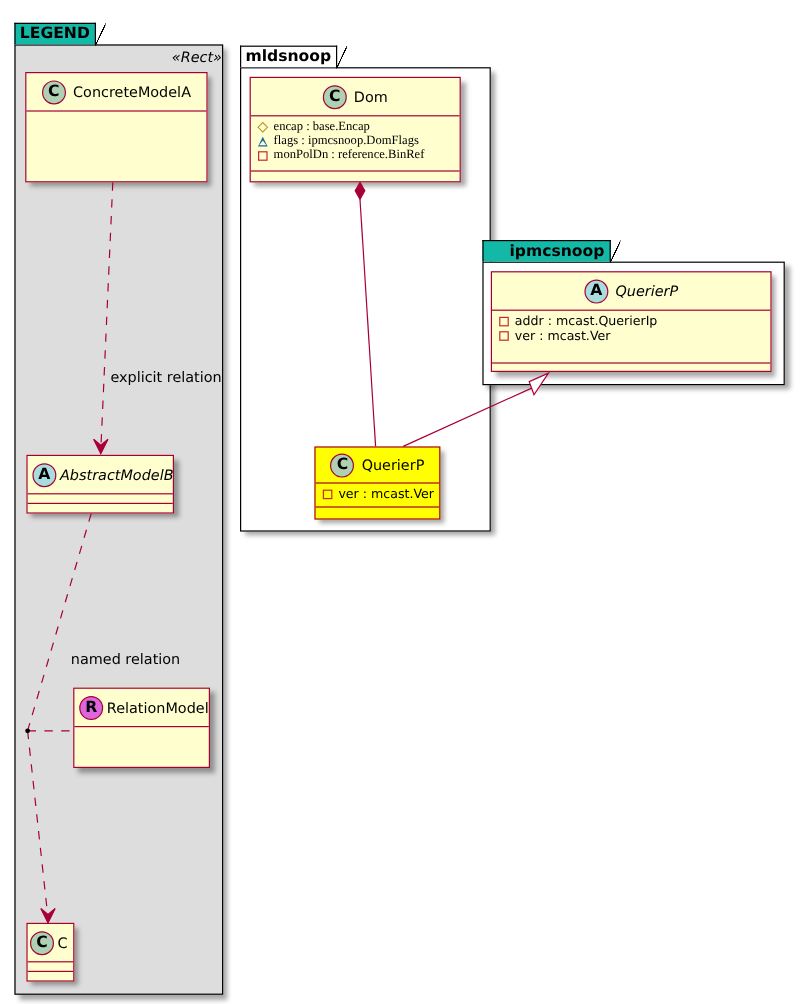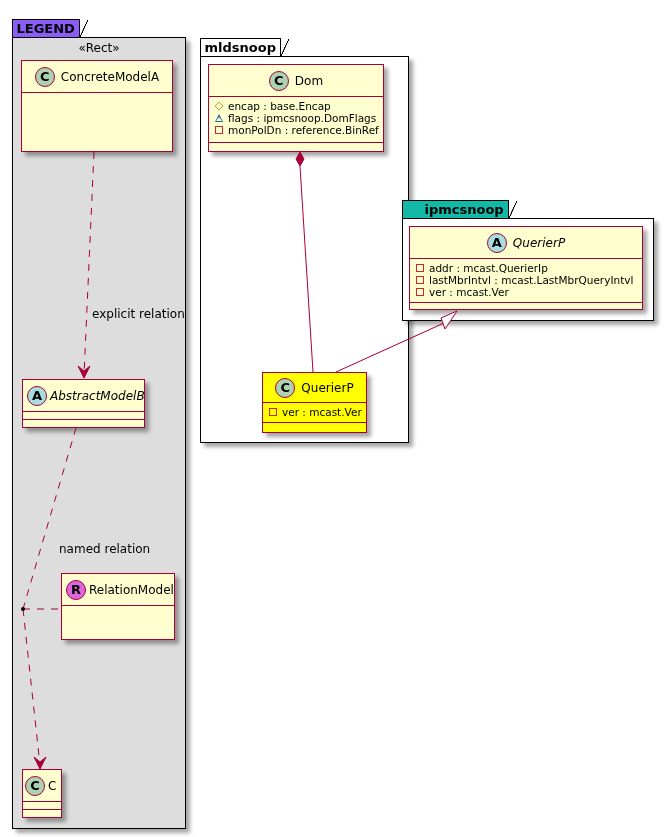--- a/index.html
+++ b/index.html
@@ -4,21 +4,21 @@
 <style>
   html, body { margin:0; padding:0; background:#ffffff; }
   body { width:671px; height:837px; position:relative; overflow:hidden;
          font-family:"DejaVu Sans", sans-serif; color:#000; }
   .pkg { position:absolute; border:1.5px solid #000; box-shadow:4px 4px 4px rgba(0,0,0,0.35); }
   .pkg-tab { position:absolute; height:18px; border:1.5px solid #000; border-bottom:none;
              font-weight:bold; font-size:13px; line-height:18px; padding:0 4px;
              box-sizing:border-box; background:inherit; }
   .pkg-tab::after { content:""; position:absolute; right:-9px; top:-1px; width:9px; height:19px;
                     background:linear-gradient(to bottom right, transparent 49%, #000 50%, #000 55%, transparent 56%); }
-  .stereo { position:absolute; font-size:12px; text-align:center; }
+  .stereo { position:absolute; font-style:italic; font-size:12px; text-align:right; }
   .cls { position:absolute; background:#fefece; border:1.5px solid #a80036;
          box-shadow:4px 4px 4px rgba(0,0,0,0.35); box-sizing:border-box; font-size:11px; }
   .cls.hl { background:#ffff00; }
   .cls-head { display:flex; align-items:center; justify-content:center; gap:6px;
               border-bottom:1.5px solid #a80036; box-sizing:border-box; }
   .cls-head.left { justify-content:flex-start; padding-left:4px; gap:3px; }
   .badge { width:20px; height:20px; border-radius:50%; border:1.2px solid #a80036;
            display:flex; align-items:center; justify-content:center; font-weight:bold;
            font-size:13px; box-sizing:border-box; flex:0 0 auto; }
   .badge.c { background:#add1b2; }
@@ -37,21 +37,21 @@
   .vis.pkgv::after { content:""; position:absolute; left:-3px; top:2.5px; width:0; height:0;
               border-left:3px solid transparent; border-right:3px solid transparent; border-bottom:4.5px solid #fefece; }
   .ops { height:8px; }
   .label { position:absolute; font-size:12px; white-space:nowrap;margin-top:45px; }
   svg.links { position:absolute; left:0; top:0; width:671px; height:837px; pointer-events:none; }
 </style>
 </head>
 <body>
 
 <div class="pkg" style="left:12px;top:37px;width:172px;height:790px;background:#dddddd;">
-  <div class="pkg-tab" style="left:-1.5px;top:-19.5px;background:#8b5cf6;">
+  <div class="pkg-tab" style="left:-1.5px;top:-19.5px;background:#14b8a6;">
     <span>LEGEND</span>
   </div>
   <div class="stereo" style="left:0;top:3px;width:172px;">«Rect»</div>
 </div>
 
 <div class="pkg" style="left:200px;top:56px;width:193px;height:385px;background:#ffffff;padding-left:14px;">
   <div class="pkg-tab" style="left:-1.5px;top:-19.5px;background:#ffffff;">
     <span>mldsnoop</span>
   </div>
 </div>
@@ -94,21 +94,21 @@
   </div>
   <div class="attrs" style="height:8px;padding:0;"></div>
   <div class="ops"></div>
 </div>
 
 <div class="cls" style="left:208px;top:64px;width:176px;height:88px;">
   <div class="cls-head" style="height:32px;">
     <span class="badge c">C</span>
     <span class="cname">Dom</span>
   </div>
-  <div class="attrs" style="height:46px;">
+  <div class="attrs" style="height:46px;font-family:Liberation Serif, serif;">
     <div class="attr">
       <span class="vis prot"></span>
       <span>encap : base.Encap</span>
     </div>
     <div class="attr">
       <span class="vis pkgv"></span>
       <span>flags : ipmcsnoop.DomFlags</span>
     </div>
     <div class="attr">
       <span class="vis priv"></span>
@@ -137,24 +137,20 @@
     <span class="badge a">A</span>
     <span class="cname italic">QuerierP</span>
   </div>
   <div class="attrs" style="height:44px;">
     <div class="attr">
       <span class="vis priv"></span>
       <span>addr : mcast.QuerierIp</span>
     </div>
     <div class="attr">
       <span class="vis priv"></span>
-      <span>lastMbrIntvl : mcast.LastMbrQueryIntvl</span>
-    </div>
-    <div class="attr">
-      <span class="vis priv"></span>
       <span>ver : mcast.Ver</span>
     </div>
   </div>
   <div class="ops"></div>
 </div>
 
 <div class="label" style="left:92px;top:262px;">explicit relation</div>
 <div class="label" style="left:59px;top:497px;">named relation</div>
 
 <svg class="links" viewBox="0 0 671 837">

